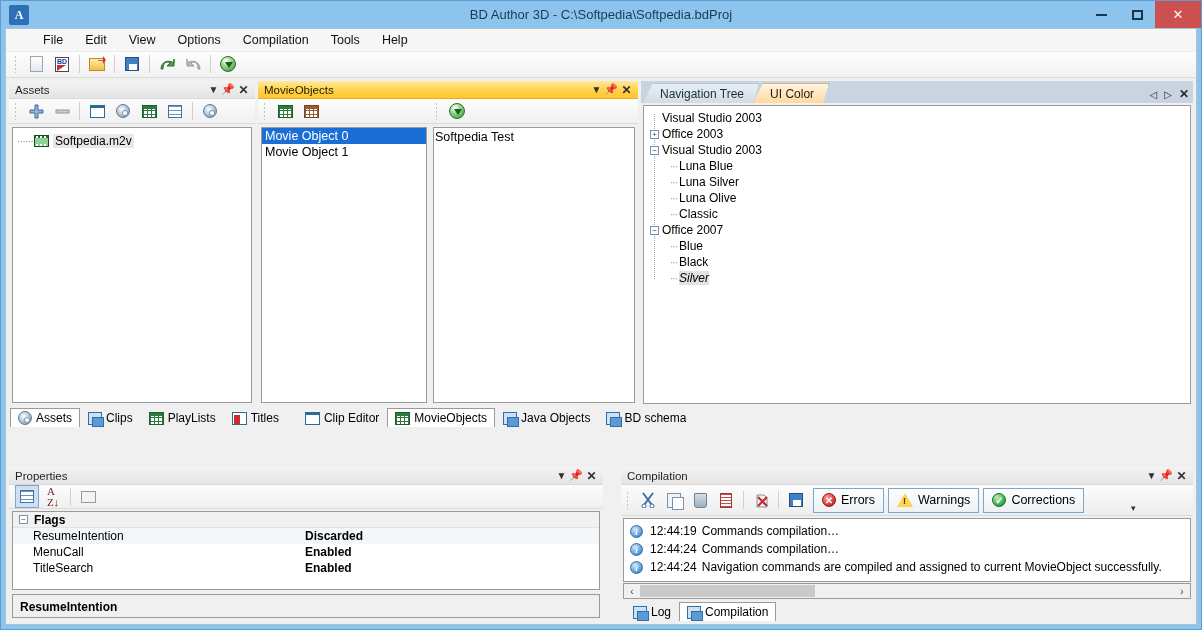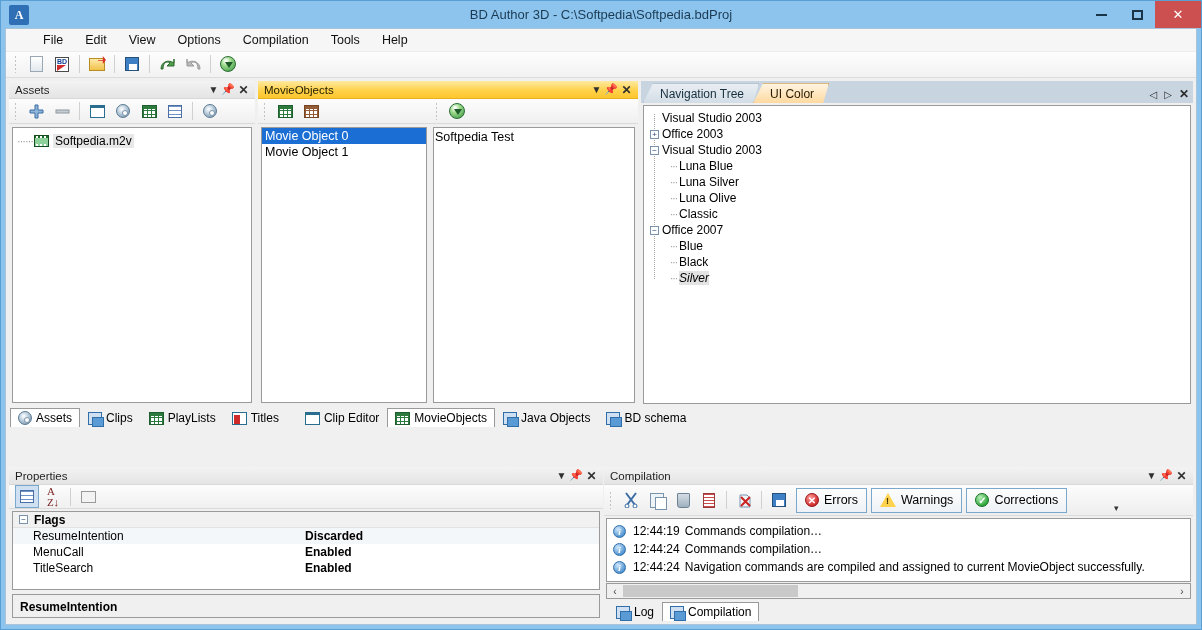--- a/index.html
+++ b/index.html
@@ -126,21 +126,21 @@
     flex: 0 0 auto;
     display: flex;
     height: 328px;
     padding: 3px 3px 0 3px;
     gap: 3px;
   }
   #bottom-row {
     flex: 1 1 auto;
     display: flex;
     padding: 3px;
-    gap: 1px;
+    gap: 18px;
     min-height: 0;
     margin-top: 37px;
   }
 
   .panel {
     background: #f0f0f0;
     display: flex;
     flex-direction: column;
     min-width: 0;
     min-height: 0;

